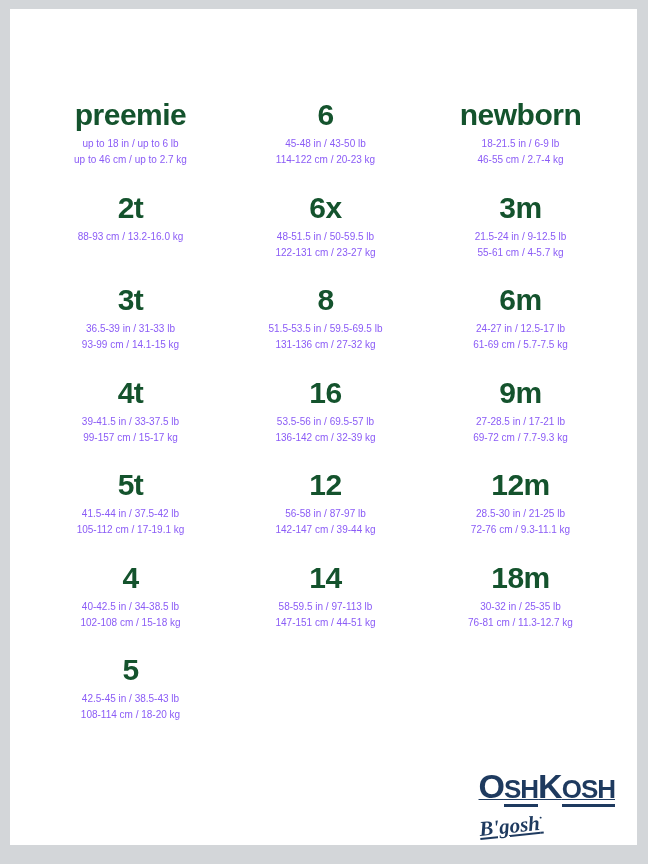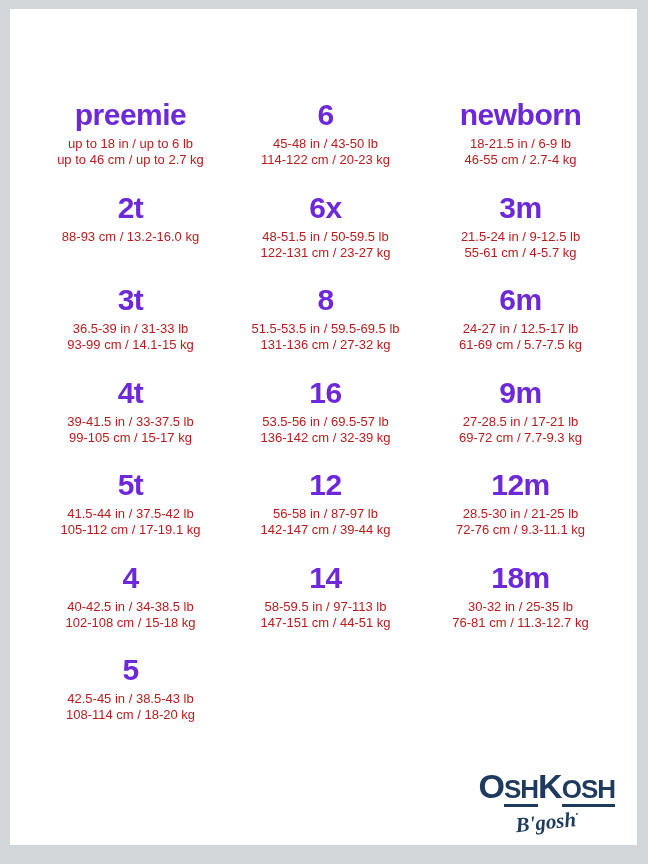--- a/index.html
+++ b/index.html
@@ -21,35 +21,36 @@
     display: grid;
     grid-template-columns: repeat(3, 195px);
     grid-auto-rows: 92.5px;
   }
   .cell { text-align: center; }
   .size-label {
     font-weight: 700;
     font-size: 30px;
     line-height: 36px;
     letter-spacing: -0.5px;
-    color: #6d28d9;
+    color: #14532d;
     margin-bottom: 3px;
     white-space: nowrap;
   }
   .size-detail {
-    font-size: 13px;
+    font-size: 10px;
     line-height: 16px;
-    color: #b91c1c;
+    color: #8b5cf6;
     white-space: nowrap;
   }
   .logo {
     position: absolute;
     right: 22px; bottom: 10px;
-    text-align: center;
+    text-align: left;
     color: #1e3a5f;
+    text-decoration: underline;
   }
   .logo-main {
     font-weight: 700;
     letter-spacing: -1px;
     line-height: 34px;
     white-space: nowrap;
   }
   .logo-main .lg { font-size: 34px; }
   .logo-main .sm {
     font-size: 26px;
@@ -115,21 +116,21 @@
     </div>
 
     <div class="cell">
       <div class="size-label">6m</div>
       <div class="size-detail">24-27 in / 12.5-17 lb</div>
       <div class="size-detail">61-69 cm / 5.7-7.5 kg</div>
     </div>
     <div class="cell">
       <div class="size-label">4t</div>
       <div class="size-detail">39-41.5 in / 33-37.5 lb</div>
-      <div class="size-detail">99-105 cm / 15-17 kg</div>
+      <div class="size-detail">99-157 cm / 15-17 kg</div>
     </div>
     <div class="cell">
       <div class="size-label">16</div>
       <div class="size-detail">53.5-56 in / 69.5-57 lb</div>
       <div class="size-detail">136-142 cm / 32-39 kg</div>
     </div>
 
     <div class="cell">
       <div class="size-label">9m</div>
       <div class="size-detail">27-28.5 in / 17-21 lb</div>

